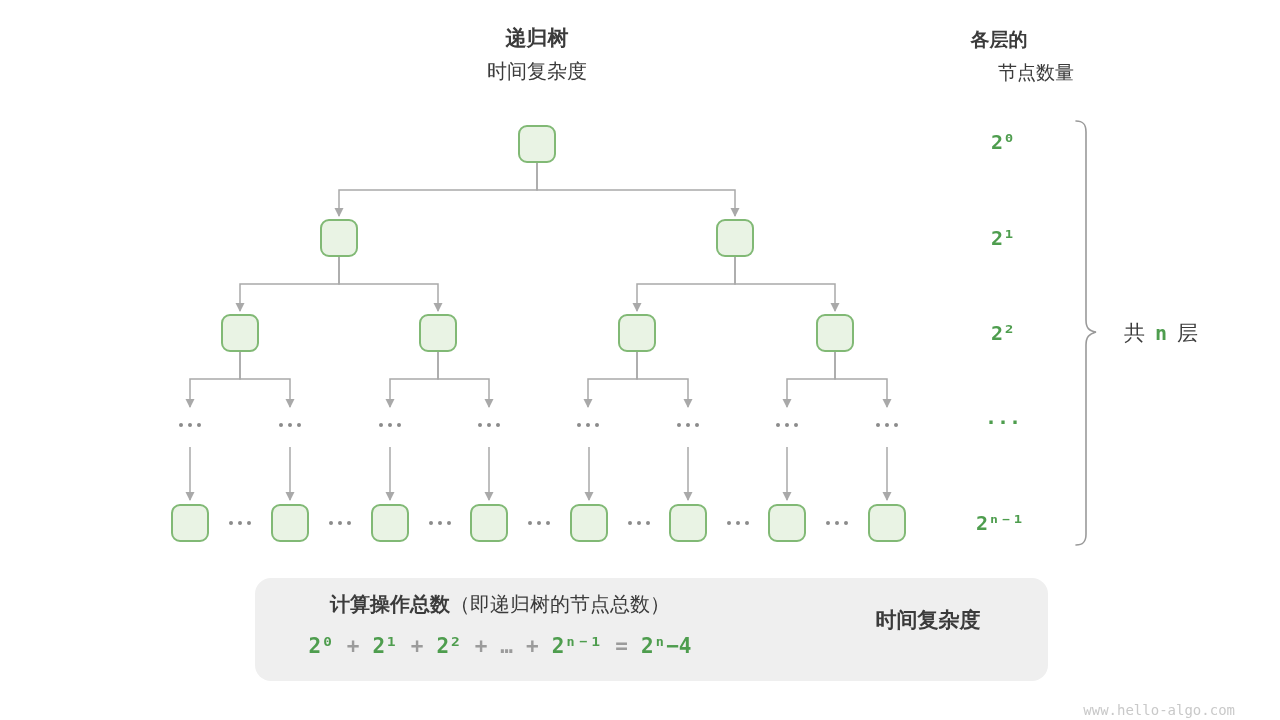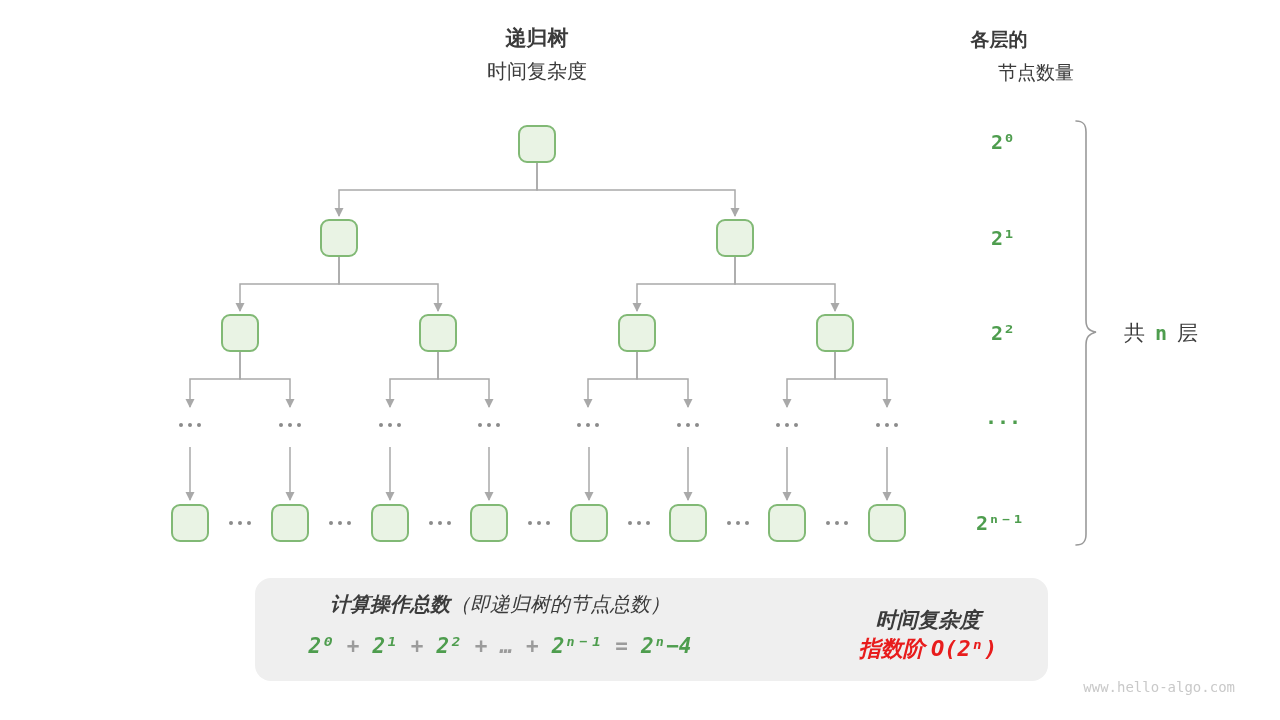--- a/index.html
+++ b/index.html
@@ -30,21 +30,21 @@
     transform:translate(-50%,-50%);
   }
 
   #svg-layer{position:absolute;left:0;top:0;width:1280px;height:720px;}
 
   .brace-label{font-size:21px;white-space:nowrap;display:flex;align-items:center;gap:10px;}
   .brace-label .n-var{font-size:20px;font-weight:bold;}
 
   .summary-box{
     position:absolute;left:255px;top:578px;width:793px;height:103px;
-    background:#efefef;border-radius:16px;font-style:italic;
+    background:#efefef;border-radius:16px;
   }
   .sum-line1{font-size:20px;white-space:nowrap;}
   .sum-line1 .b{font-weight:bold;}
   .formula{display:inline-flex;align-items:baseline;gap:13px;font-size:21px;font-weight:bold;white-space:nowrap;}
   .formula .term{color:#4e9d4e;}
   .formula .op{color:#9b9b9b;}
   .result-title{font-size:21px;font-weight:bold;white-space:nowrap;}
   .result-line{font-size:22px;font-weight:bold;color:#e81c1c;white-space:nowrap;}
   .watermark{font-size:14px;color:#c9c9c9;white-space:nowrap;}
 </style>
@@ -118,27 +118,23 @@
         <span class="op">+</span>
         <span class="term">2²</span>
         <span class="op">+</span>
         <span class="op">…</span>
         <span class="op">+</span>
         <span class="term">2ⁿ⁻¹</span>
         <span class="op">=</span>
         <span class="term">2ⁿ−4</span>
       </div>
     <div class="abs center-x result-title" style="left:673px;top:28px;">时间复杂度</div>
-    <div class="abs center-x result-line" style="left:673px;top:56px;">
-      <span>指数阶</span>
-      <span class="mono">O(2ⁿ)</span>
-    </div>
   </div>
 
-  <div class="abs mono watermark" style="right:45px;top:679px;">www.hello-algo.com</div>
+  <div class="abs mono watermark" style="right:45px;top:702px;">www.hello-algo.com</div>
 
 <div class="tree-node" style="left: 518px; top: 125px;"></div>
     <div class="tree-node" style="left: 320px; top: 219px;"></div>
     <div class="tree-node" style="left: 716px; top: 219px;"></div>
     <div class="tree-node" style="left: 221px; top: 314px;"></div>
     <div class="tree-node" style="left: 419px; top: 314px;"></div>
     <div class="tree-node" style="left: 618px; top: 314px;"></div>
     <div class="tree-node" style="left: 816px; top: 314px;"></div>
     <div class="tree-node" style="left: 171px; top: 504px;"></div>
     <div class="tree-node" style="left: 271px; top: 504px;"></div>

